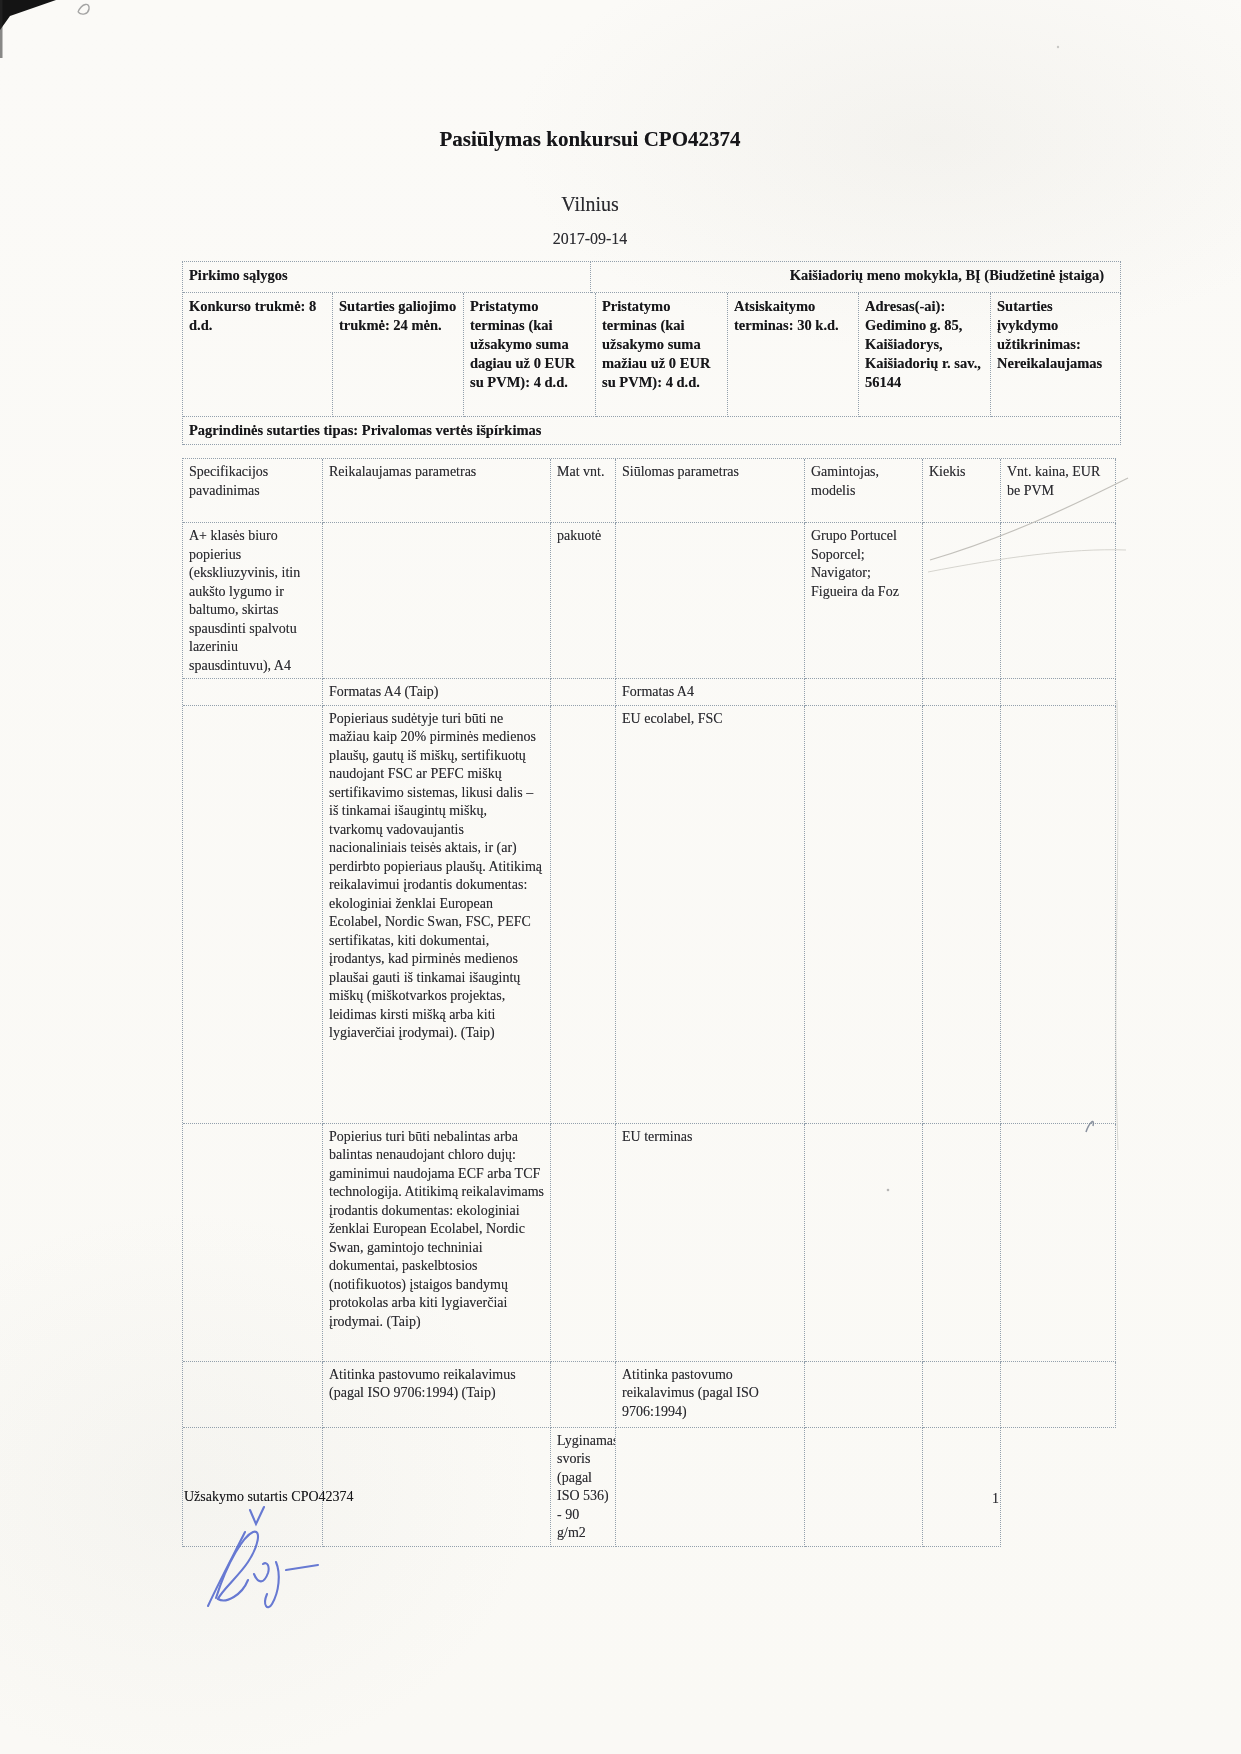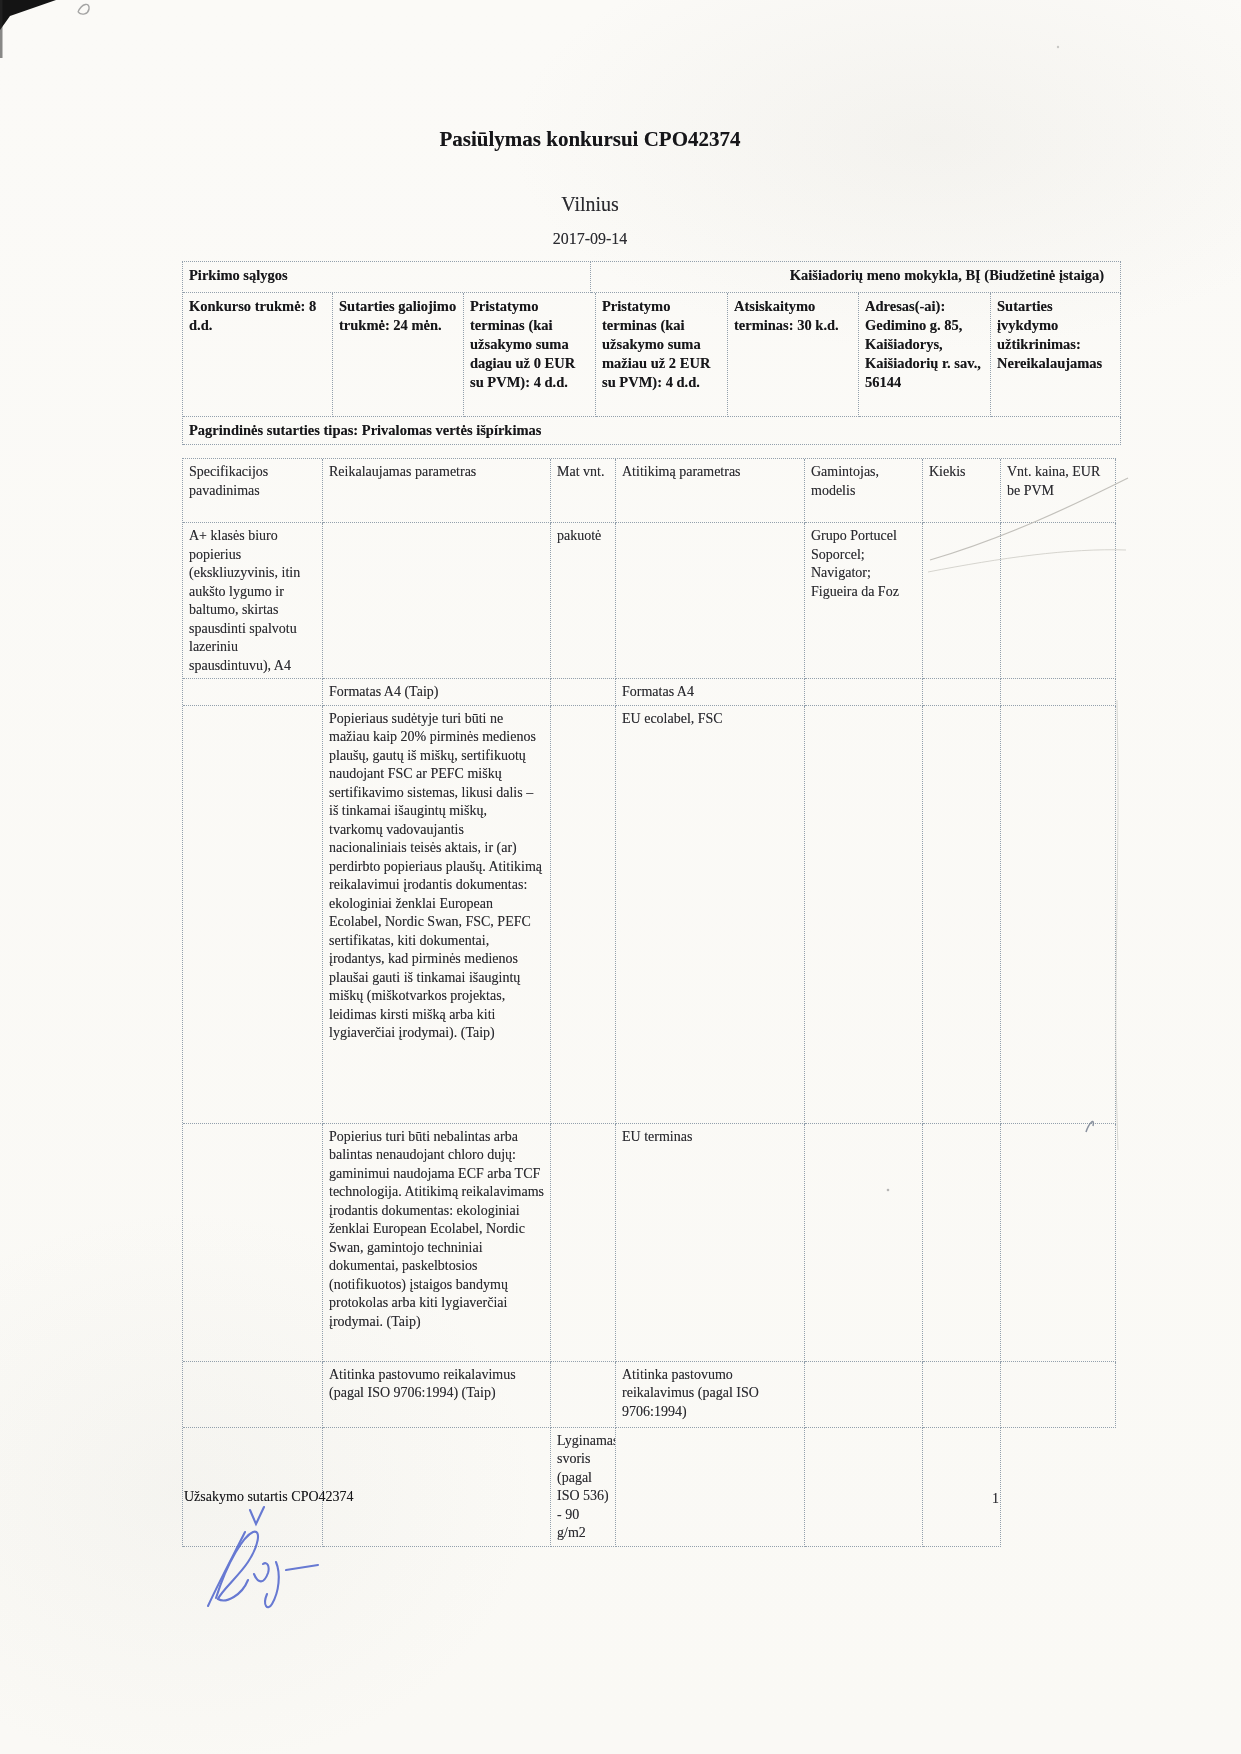--- a/index.html
+++ b/index.html
@@ -73,36 +73,36 @@
 
   <div class="tbl t1 txt">
     <div class="grid r1">
       <div class="c">Pirkimo sąlygos</div>
       <div class="c right">Kaišiadorių meno mokykla, BĮ (Biudžetinė įstaiga)</div>
     </div>
     <div class="grid r2">
       <div class="c">Konkurso trukmė: 8 d.d.</div>
       <div class="c">Sutarties galiojimo trukmė: 24 mėn.</div>
       <div class="c">Pristatymo terminas (kai užsakymo suma dagiau už 0 EUR su PVM): 4 d.d.</div>
-      <div class="c">Pristatymo terminas (kai užsakymo suma mažiau už 2 EUR su PVM): 4 d.d.</div>
+      <div class="c">Pristatymo terminas (kai užsakymo suma mažiau už 0 EUR su PVM): 4 d.d.</div>
       <div class="c">Atsiskaitymo terminas: 30 k.d.</div>
       <div class="c">Adresas(-ai): Gedimino g. 85, Kaišiadorys, Kaišiadorių r. sav., 56144</div>
       <div class="c">Sutarties įvykdymo užtikrinimas: Nereikalaujamas</div>
     </div>
     <div class="grid r3">
       <div class="c">Pagrindinės sutarties tipas: Privalomas vertės išpírkimas</div>
     </div>
   </div>
 
   <div class="tbl t2 txt">
     <div class="grid gr hdr">
       <div class="c">Specifikacijos pavadinimas</div>
       <div class="c">Reikalaujamas parametras</div>
       <div class="c">Mat vnt.</div>
-      <div class="c">Atitikimą parametras</div>
+      <div class="c">Siūlomas parametras</div>
       <div class="c">Gamintojas, modelis</div>
       <div class="c">Kiekis</div>
       <div class="c">Vnt. kaina, EUR be PVM</div>
     </div>
 
     <div class="grid gr row1">
       <div class="c">A+ klasės biuro popierius (ekskliuzyvinis, itin aukšto lygumo ir baltumo, skirtas spausdinti spalvotu lazeriniu spausdintuvu), A4</div>
       <div class="c"></div>
       <div class="c">pakuotė</div>
       <div class="c"></div>

